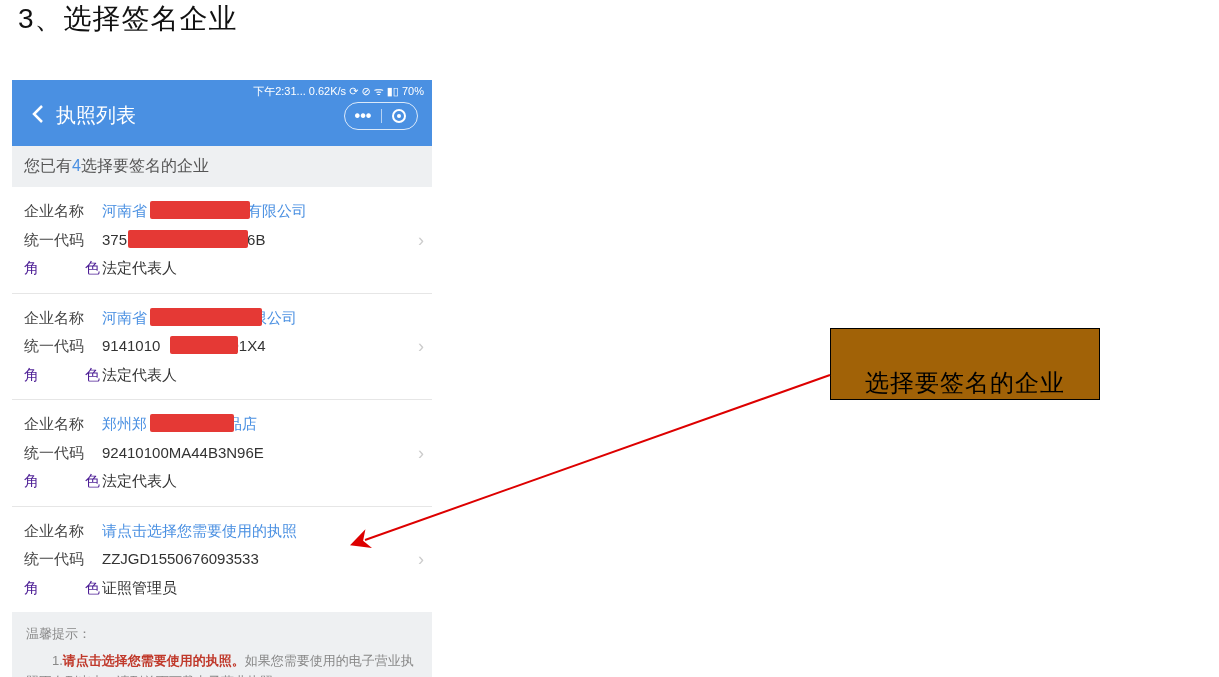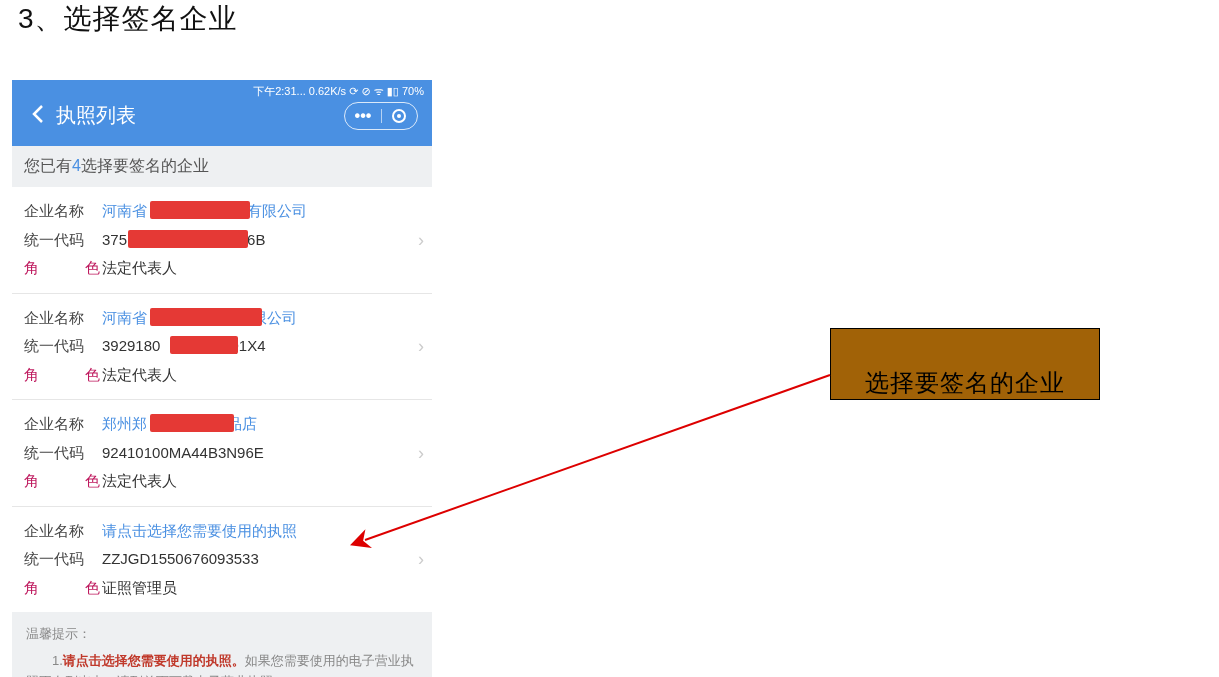--- a/index.html
+++ b/index.html
@@ -94,21 +94,21 @@
     font-size: 15px;
   }
   .item:first-child { border-top:none; }
   .item .chev {
     position:absolute; right:8px; top:50%; transform:translateY(-50%);
     color:#ccc; font-size:18px;
   }
   .row { display:flex; }
   .label { width: 78px; color:#444; letter-spacing:8px; }
   .label.tight { letter-spacing:0; width:78px; }
-  .label-role { width:78px; color:#be185d; }
+  .label-role { width:78px; color:#4c1d95; }
   .label-role .sp { display:inline-block; width:46px; } 
   .val { flex:1; color:#333; position:relative; }
   .val.link { color:#4a90e2; }
   .redact {
     position:absolute; background:#e53935; height:18px; border-radius:2px;
   }
 
   .tips {
     background:#eef0f2;
     padding: 12px 14px 10px 14px;
@@ -202,21 +202,21 @@
       <div class="row">
         <div class="label tight">企业名称</div>
         <div class="val link">
           <span>河南省</span><span style="visibility:hidden">XXXXXX</span><span>服务有限公司</span>
           <span class="redact" style="left:48px; top:4px; width:112px;"></span>
         </div>
       </div>
       <div class="row">
         <div class="label tight">统一代码</div>
         <div class="val">
-          <span>3929180</span><span style="visibility:hidden">XXXX</span><span>4B3Q1X4</span>
+          <span>9141010</span><span style="visibility:hidden">XXXX</span><span>4B3Q1X4</span>
           <span class="redact" style="left:68px; top:4px; width:68px;"></span>
         </div>
       </div>
       <div class="row">
         <div class="label-role"><span>角</span><span class="sp"></span><span>色</span></div>
         <div class="val">法定代表人</div>
       </div>
     </div>
 
     <div class="item">

